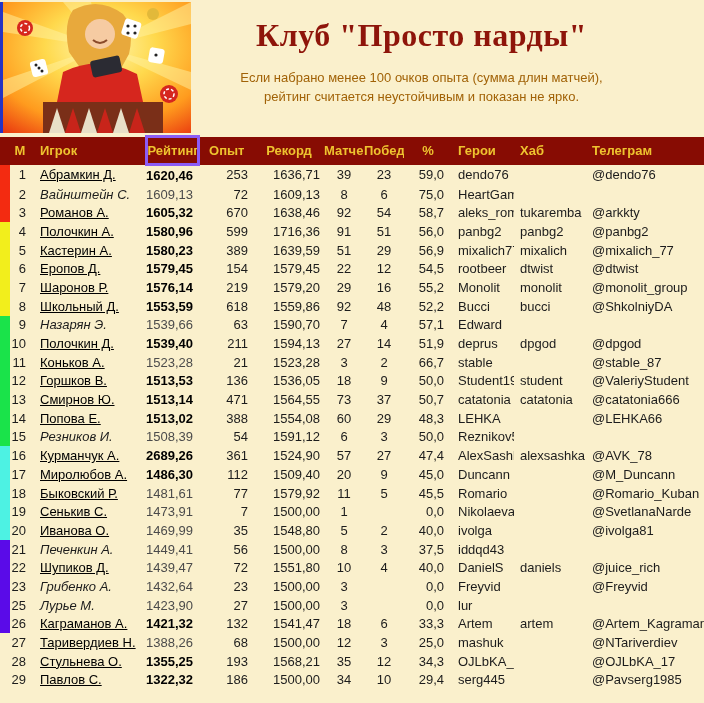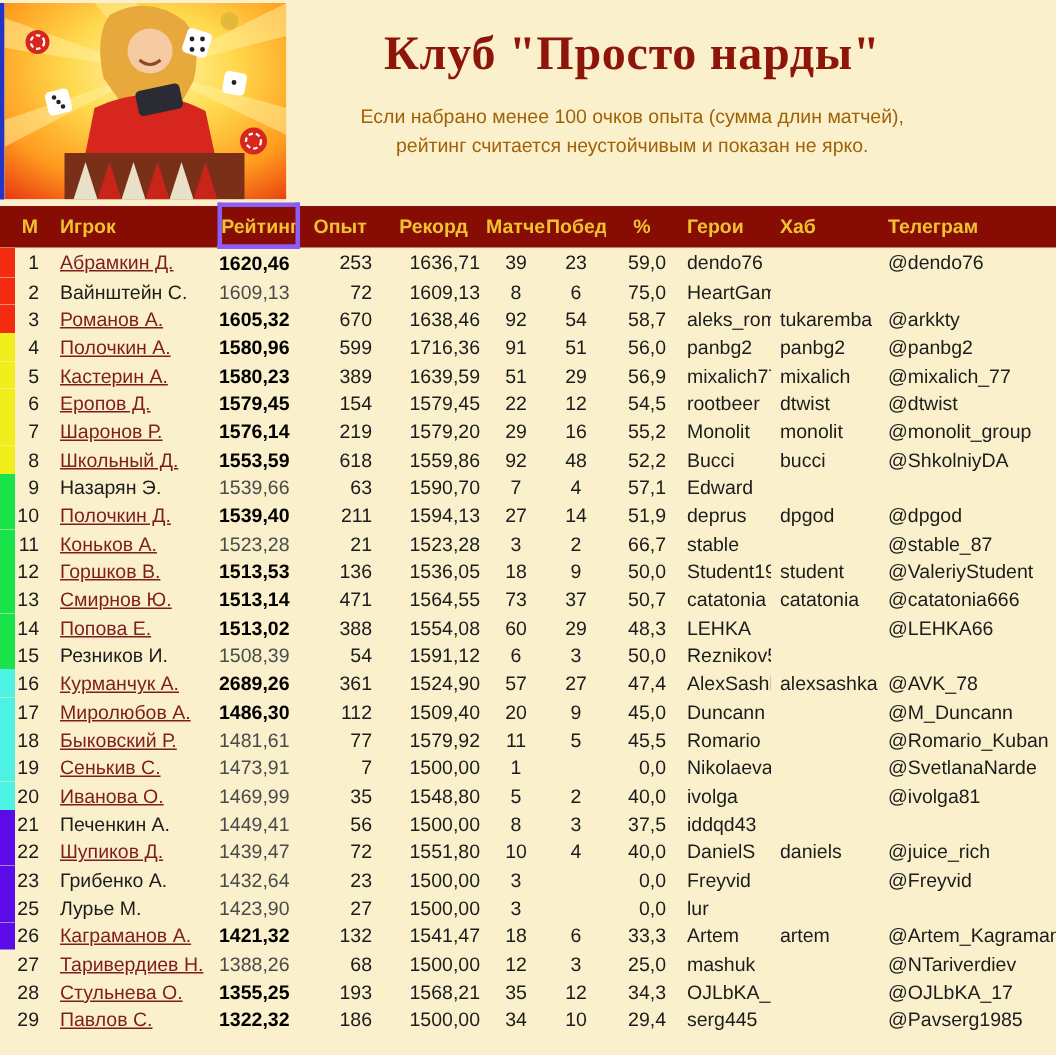--- a/index.html
+++ b/index.html
@@ -44,22 +44,22 @@
   }
   td.c-place{text-align:right;padding-right:4px;}
   td.c-player{text-align:left;padding-left:10px;}
   td.c-rating{text-align:right;padding-right:6px;color:#4b4b4b;}
   td.c-rating.bold{font-weight:bold;color:#000000;}
   td.c-exp{text-align:right;padding-right:6px;}
   td.c-record{text-align:right;padding-right:4px;}
   td.c-match,td.c-wins{text-align:center;}
   td.c-pct{text-align:right;padding-right:8px;}
   td.c-hero,td.c-hub,td.c-tg{text-align:left;padding-left:6px;}
-  a.player-link{color:#7f1d1d;text-decoration:underline;cursor:pointer;}
-  span.player-plain{color:#1c1c1c;}
+  a.player-link{color:#000000;text-decoration:underline;cursor:pointer;}
+  span.player-plain{color:#1c1c1c;font-style:italic;}
 </style>
 </head>
 <body>
 
 <div class="top">
   <div class="banner">
     <svg width="188" height="131" viewBox="0 0 188 131" xmlns="http://www.w3.org/2000/svg">
       <defs>
         <radialGradient id="burst" cx="52%" cy="34%" r="85%">
           <stop offset="0%" stop-color="#fff7b0"></stop>

